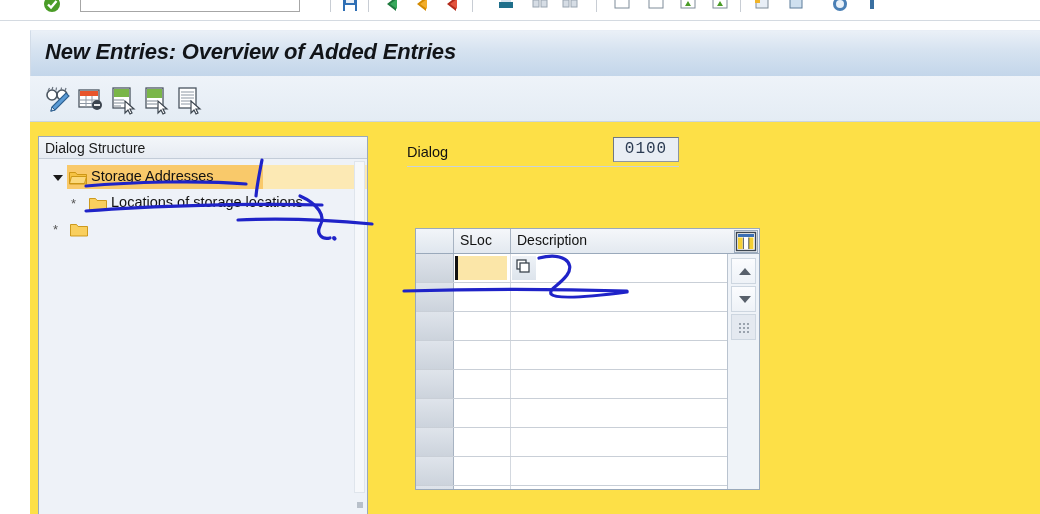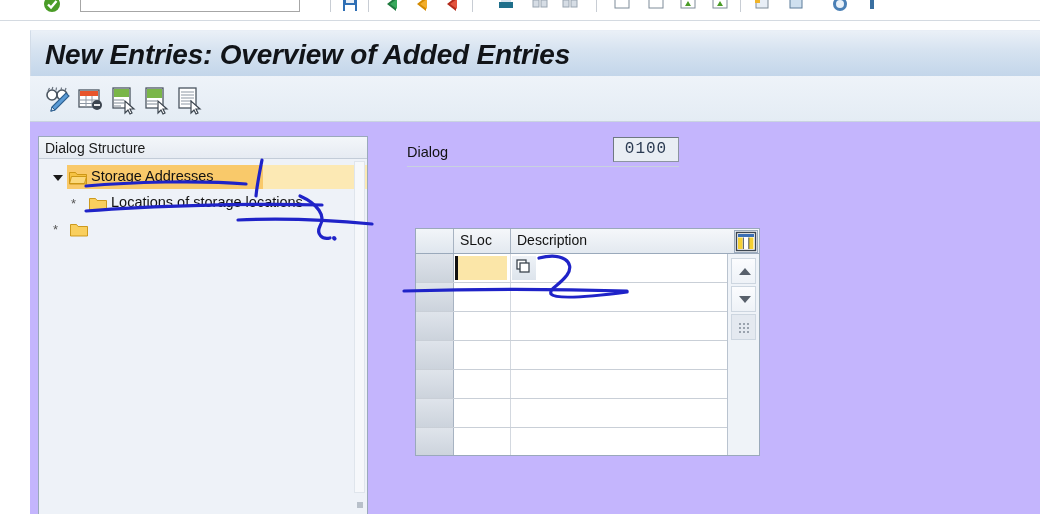--- a/index.html
+++ b/index.html
@@ -52,21 +52,21 @@
     position: absolute;
     left: 30px; top: 30px;
     width: 1010px; height: 46px;
     background: linear-gradient(to bottom, #eaf0f7 0%, #d5e2f0 45%, #c3d6ea 100%);
     border-top: 1px solid #e8eef6;
     border-left: 1px solid #d2dce8;
   }
   .title-text {
     position: absolute;
     left: 14px; top: 8px;
-    font-size: 28px;
+    font-size: 22px;
     font-weight: bold;
     font-style: italic;
     color: #111418;
     letter-spacing: -0.2px;
     white-space: nowrap;
   }
 
   
   .app-toolbar {
     position: absolute;
@@ -81,21 +81,21 @@
     width: 32px; height: 32px;
     cursor: pointer;
   }
   .tb-btn svg { display: block; }
 
   
   .content {
     position: absolute;
     left: 30px; top: 122px;
     width: 1010px; height: 392px;
-    background: #c4b5fd;
+    background: #fde047;
   }
 
   
   .dlg-panel {
     position: absolute;
     left: 8px; top: 14px;
     width: 330px; height: 378px;
     background: #eef2f8;
     border: 1px solid #9aa9bb;
     border-bottom: none;
@@ -207,21 +207,21 @@
   .plant-rule {
     position: absolute; left: 32px; top: 44px;
     width: 272px; height: 1px;
     background: #c8d2de;
   }
 
   
   .tbl {
     position: absolute;
     left: 40px; top: 106px;
-    width: 345px; height: 228px;
+    width: 345px; height: 262px;
     border: 1px solid #9aa9bb;
     background: #ffffff;
     overflow: hidden;
   }
   .tbl-head {
     position: absolute; left: 0; top: 0;
     width: 343px; height: 25px;
     background: linear-gradient(to bottom, #f5f7fa 0%, #e3e9f0 100%);
     border-bottom: 1px solid #9aa9bb;
   }

